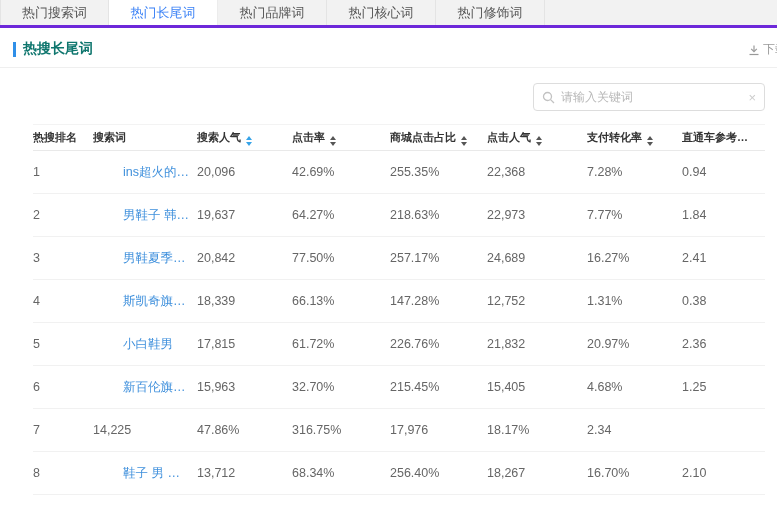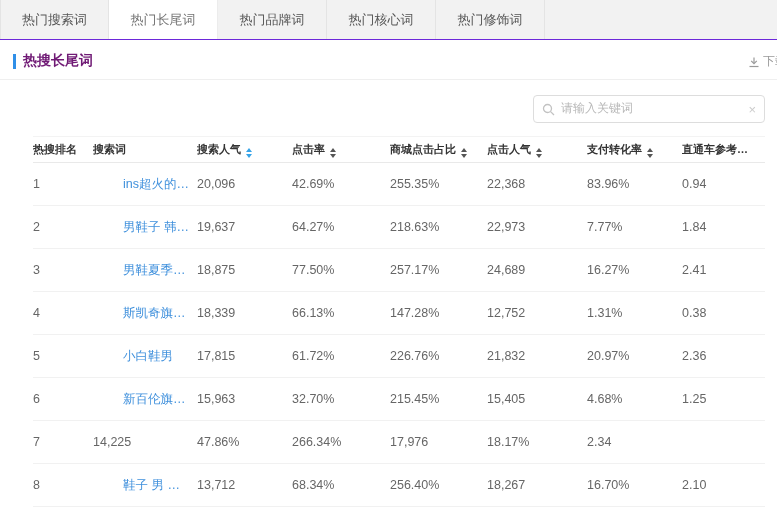--- a/index.html
+++ b/index.html
@@ -4,55 +4,55 @@
 <style>
   * { margin:0; padding:0; box-sizing:border-box; }
   html,body { width:777px; height:528px; }
   body {
     font-family:"Liberation Sans","DejaVu Sans",sans-serif;
     background:#fff; color:#333; position:relative; overflow:hidden;
     font-size:13px;
   }
   
   .tabbar {
-    height:40px; background:#f2f2f2; border-bottom:1px solid #6d28d9;
+    height:28px; background:#f2f2f2; border-bottom:3px solid #6d28d9;
     display:flex; align-items:stretch;
   }
   .tab {
     width:109px; display:flex; align-items:center; justify-content:center;
     font-size:13px; color:#555; cursor:pointer;
     border-right:1px solid #e4e4e4;
   }
   .tab:first-child { border-left:1px solid #e4e4e4; }
-  .tab.active { background:#fff; color:#737373; border-right-color:#ececec; }
+  .tab.active { background:#fff; color:#3b82f6; border-right-color:#ececec; }
   
   .panel { position:relative; background:#fff; height:488px; }
   .title-row { position:relative; height:40px; border-bottom:1px solid #efefef; }
   .title-bar {
     position:absolute; left:13px; top:14px; width:3px; height:15px; background:#2f8fe8;
   }
   .page-title {
-    position:absolute; left:23px; top:12px; font-size:14px; font-weight:bold; color:#701a75;
+    position:absolute; left:23px; top:12px; font-size:14px; font-weight:bold; color:#0f766e;
   }
   .download {
     position:absolute; right:-10px; top:13px; color:#999; font-size:12px;
     display:flex; align-items:center; gap:3px; cursor:pointer; white-space:nowrap;
   }
   .download svg { display:block; }
   
   .search-row { position:relative; height:56px; }
   .search-box {
     position:absolute; right:12px; top:15px; width:232px; height:28px;
     border:1px solid #ddd; border-radius:4px; background:#fff;
     display:flex; align-items:center; padding:0 8px;
   }
   .search-box svg { flex:0 0 auto; }
   .search-box input {
     flex:1; border:none; outline:none; font-size:12px; color:#666; margin-left:6px;
-    font-family:Liberation Mono, monospace; background:transparent; min-width:0;
+    font-family:Liberation Sans, sans-serif; background:transparent; min-width:0;
   }
   .search-box input::placeholder { color:#b8b8b8; }
   .clear-x { color:#ccc; font-size:13px; cursor:pointer; padding-left:6px; line-height:1; }
   
   .table { margin:0 12px 0 33px; }
   .thead, .trow {
     display:grid;
     grid-template-columns:60px 104px 95px 98px 97px 100px 95px 1fr;
     align-items:center;
   }
@@ -140,37 +140,37 @@
           </span></div>
     </div>
     <div id="tbody">
         <div class="trow">
           <div class="cell">1</div>
           <div class="cell link">ins超火的鞋子</div>
           <div class="cell">20,096</div>
           <div class="cell">42.69%</div>
           <div class="cell">255.35%</div>
           <div class="cell">22,368</div>
-          <div class="cell">83.96%</div>
+          <div class="cell">7.28%</div>
           <div class="cell">0.94</div>
         </div>
         <div class="trow">
           <div class="cell">2</div>
           <div class="cell link">男鞋子 韩版 潮流 英...</div>
           <div class="cell">19,637</div>
           <div class="cell">64.27%</div>
           <div class="cell">218.63%</div>
           <div class="cell">22,973</div>
           <div class="cell">7.77%</div>
           <div class="cell">1.84</div>
         </div>
         <div class="trow">
           <div class="cell">3</div>
           <div class="cell link">男鞋夏季透气</div>
-          <div class="cell">18,875</div>
+          <div class="cell">20,842</div>
           <div class="cell">77.50%</div>
           <div class="cell">257.17%</div>
           <div class="cell">24,689</div>
           <div class="cell">16.27%</div>
           <div class="cell">2.41</div>
         </div>
         <div class="trow">
           <div class="cell">4</div>
           <div class="cell link">斯凯奇旗舰店官方旗舰</div>
           <div class="cell">18,339</div>
@@ -197,21 +197,21 @@
           <div class="cell">32.70%</div>
           <div class="cell">215.45%</div>
           <div class="cell">15,405</div>
           <div class="cell">4.68%</div>
           <div class="cell">1.25</div>
         </div>
         <div class="trow">
           <div class="cell">7</div>
           <div class="cell">14,225</div>
           <div class="cell">47.86%</div>
-          <div class="cell">266.34%</div>
+          <div class="cell">316.75%</div>
           <div class="cell">17,976</div>
           <div class="cell">18.17%</div>
           <div class="cell">2.34</div>
         </div>
         <div class="trow">
           <div class="cell">8</div>
           <div class="cell link">鞋子 男 潮鞋</div>
           <div class="cell">13,712</div>
           <div class="cell">68.34%</div>
           <div class="cell">256.40%</div>

